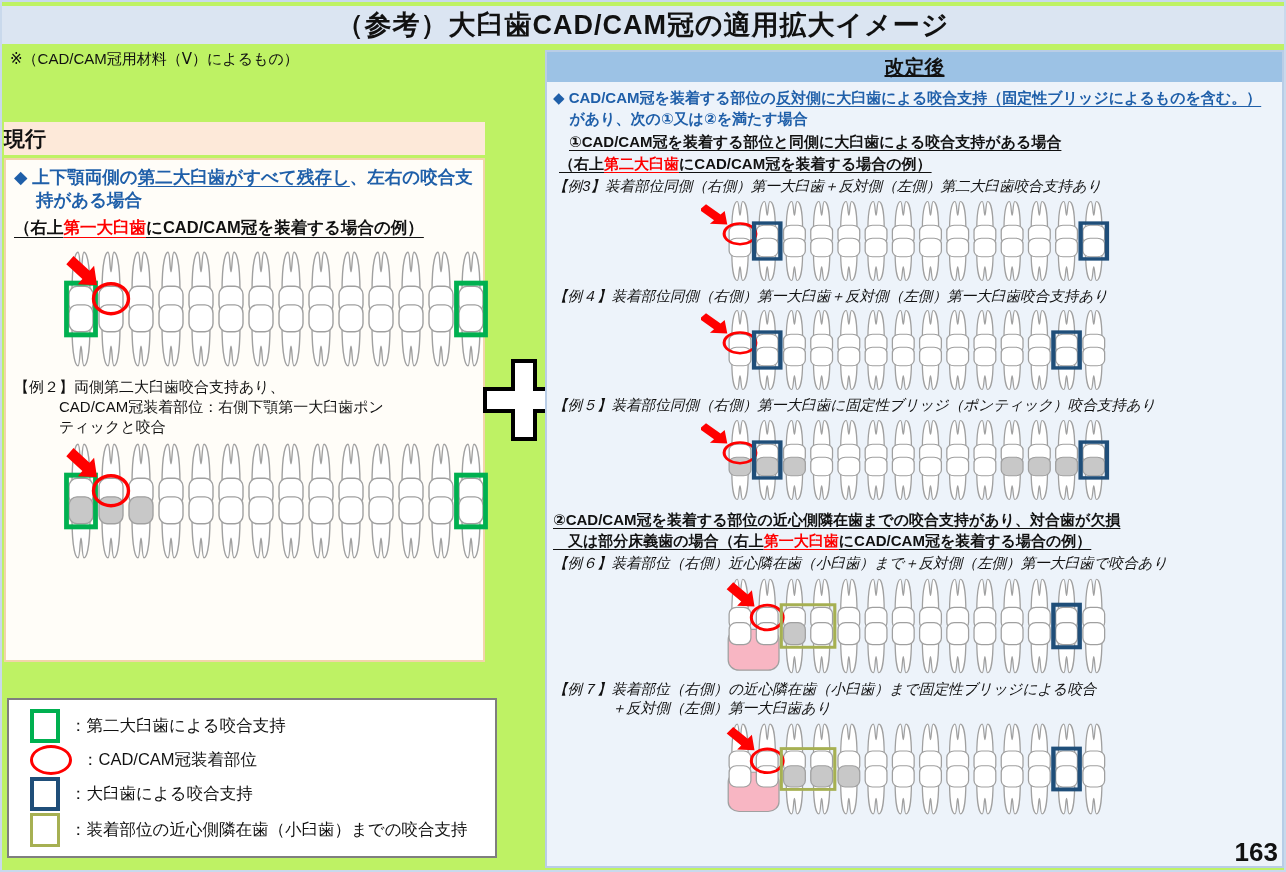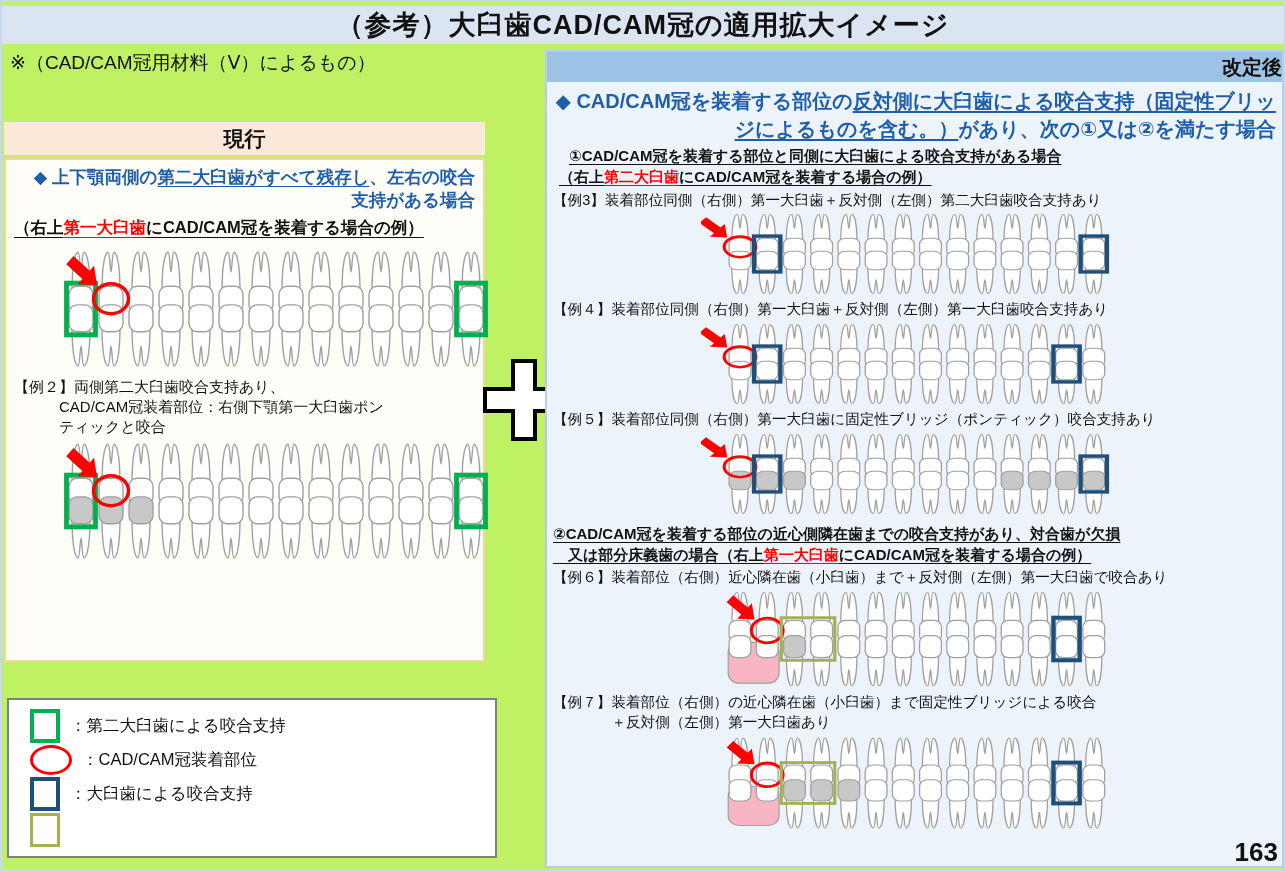--- a/index.html
+++ b/index.html
@@ -1,48 +1,48 @@
 <!DOCTYPE html>
 <html><head>
 <meta charset="utf-8">
 <style>
   html,body{margin:0;padding:0;background:#fff;}
   .page{position:relative;width:1286px;height:872px;background:#bef264;
         border:2px solid #c9d9ec;box-sizing:border-box;overflow:hidden;
         font-family:"Liberation Sans","DejaVu Sans",sans-serif;color:#111;}
   .title-bar{position:absolute;left:0;top:4px;width:100%;height:38px;background:#dbe5f2;
         text-align:center;font-size:27px;font-weight:bold;line-height:38px;letter-spacing:1px;}
-  .note{position:absolute;left:8px;top:48px;font-size:19px;}
+  .note{position:absolute;left:8px;top:48px;font-size:15px;}
   
   .current-header{position:absolute;left:2px;top:120px;width:481px;height:33px;background:#fde9d9;
-        text-align:center;font-weight:bold;font-size:21px;line-height:33px;}
+        font-weight:bold;font-size:21px;line-height:33px;}
   .current-body{position:absolute;left:2px;top:156px;width:481px;height:504px;background:#fffdf8;
         border:2px solid #f2d4aa;box-sizing:border-box;padding:4px 8px 0 8px;}
-  .cond{color:#1F5FA9;font-weight:bold;font-size:17.5px;line-height:1.32;margin:2px 0 5px 8px;
-        padding-left:1.25em;text-indent:-1.25em;text-align:right;}
+  .cond{color:#1F5FA9;font-weight:bold;font-size:17.5px;line-height:1.32;margin:2px 0 5px 0;
+        padding-left:1.25em;text-indent:-1.25em;}
   .u{text-decoration:underline;text-underline-offset:3px;}
   .case{font-weight:bold;font-size:16.5px;margin:0 0 8px 0;}
   .case .u2{text-decoration:underline;text-underline-offset:4px;}
   .red{color:#FF0000;margin-top:31px;}
   .caption{font-size:15px;line-height:1.32;margin:2px 0 2px 0;white-space:pre-line;}
   svg.diagram{display:block;}
   .d-left{margin:2px 0 6px 24px;}
   .d-right{margin:0 0 3px 148px;}
   
   .plus{position:absolute;left:477px;top:351px;}
   
   .revised-panel{position:absolute;left:543px;top:48px;width:739px;height:818px;background:#edf3fa;
         border:2px solid #b9cde6;box-sizing:border-box;}
-  .revised-header{height:30px;background:#9cc2e5;text-align:right;font-size:20px;font-weight:bold;line-height:30px;}
+  .revised-header{height:30px;background:#9cc2e5;text-align:center;font-size:20px;font-weight:bold;line-height:30px;text-decoration:underline;}
   .revised-body{padding:4px 6px 0 6px;}
-  .rcond{color:#1F5FA9;font-weight:bold;font-size:20px;line-height:1.38;margin:2px 0 3px 0;
-        padding-left:1.1em;text-indent:-1.1em;text-align:right;}
+  .rcond{color:#1F5FA9;font-weight:bold;font-size:15px;line-height:1.38;margin:2px 0 3px 0;
+        padding-left:1.1em;text-indent:-1.1em;}
   .sec-title{font-weight:bold;font-size:15px;line-height:1.35;margin:1px 16px;}
   .sec-sub{font-weight:bold;font-size:15px;line-height:1.35;margin:1px 0 3px 6px;}
-  .rcaption{font-size:14.6px;line-height:1.35;margin:3px 0 1px 0;white-space:pre-line;}
+  .rcaption{font-size:14.6px;line-height:1.35;margin:3px 0 1px 0;white-space:pre-line;font-style:italic;}
   .sec2{font-weight:bold;font-size:15px;line-height:1.4;margin:6px 0 2px 0;}
   
   .legend{position:absolute;left:5px;top:696px;width:490px;height:160px;background:#fff;
         border:2px solid #7f7f7f;box-sizing:border-box;padding:8px 12px;
         display:flex;flex-direction:column;justify-content:space-around;}
   .legend-row{display:flex;align-items:center;gap:10px;font-size:16.5px;padding-left:9px;}
   .swatch{flex:0 0 auto;display:inline-block;box-sizing:content-box;}
   .sw-green-box{width:22px;height:26px;border:4px solid #00B050;}
   .sw-red-ellipse{width:36px;height:24px;border:3px solid #FF0000;border-radius:50%;}
   .sw-navy-box{width:22px;height:26px;border:4px solid #1F4E79;}
@@ -523,17 +523,18 @@
           <span class="swatch sw-green-box"></span>
           <span>：第二大臼歯による咬合支持</span>
         </div><div class="legend-row">
           <span class="swatch sw-red-ellipse"></span>
           <span>：CAD/CAM冠装着部位</span>
         </div><div class="legend-row">
           <span class="swatch sw-navy-box"></span>
           <span>：大臼歯による咬合支持</span>
         </div><div class="legend-row">
           <span class="swatch sw-olive-box"></span>
+          <span>：装着部位の近心側隣在歯（小臼歯）までの咬合支持</span>
         </div></div>
   </div>
 
   <div class="page-number">163</div>
 </div>
 
 </body></html>

